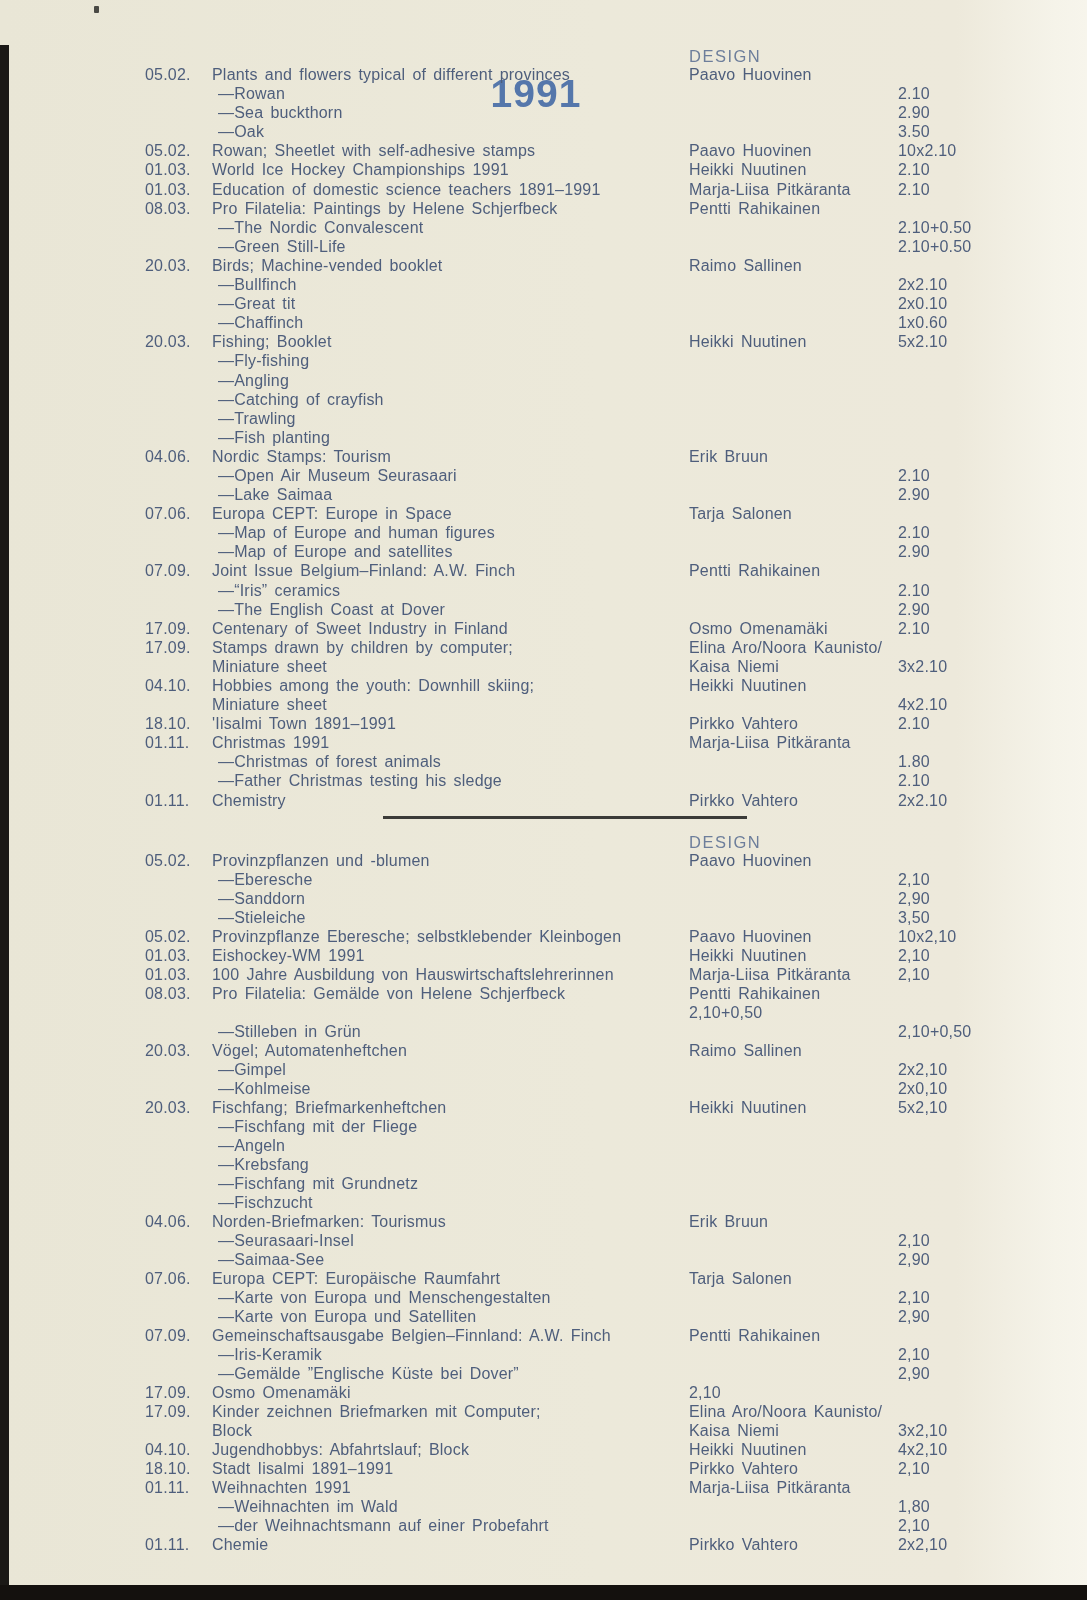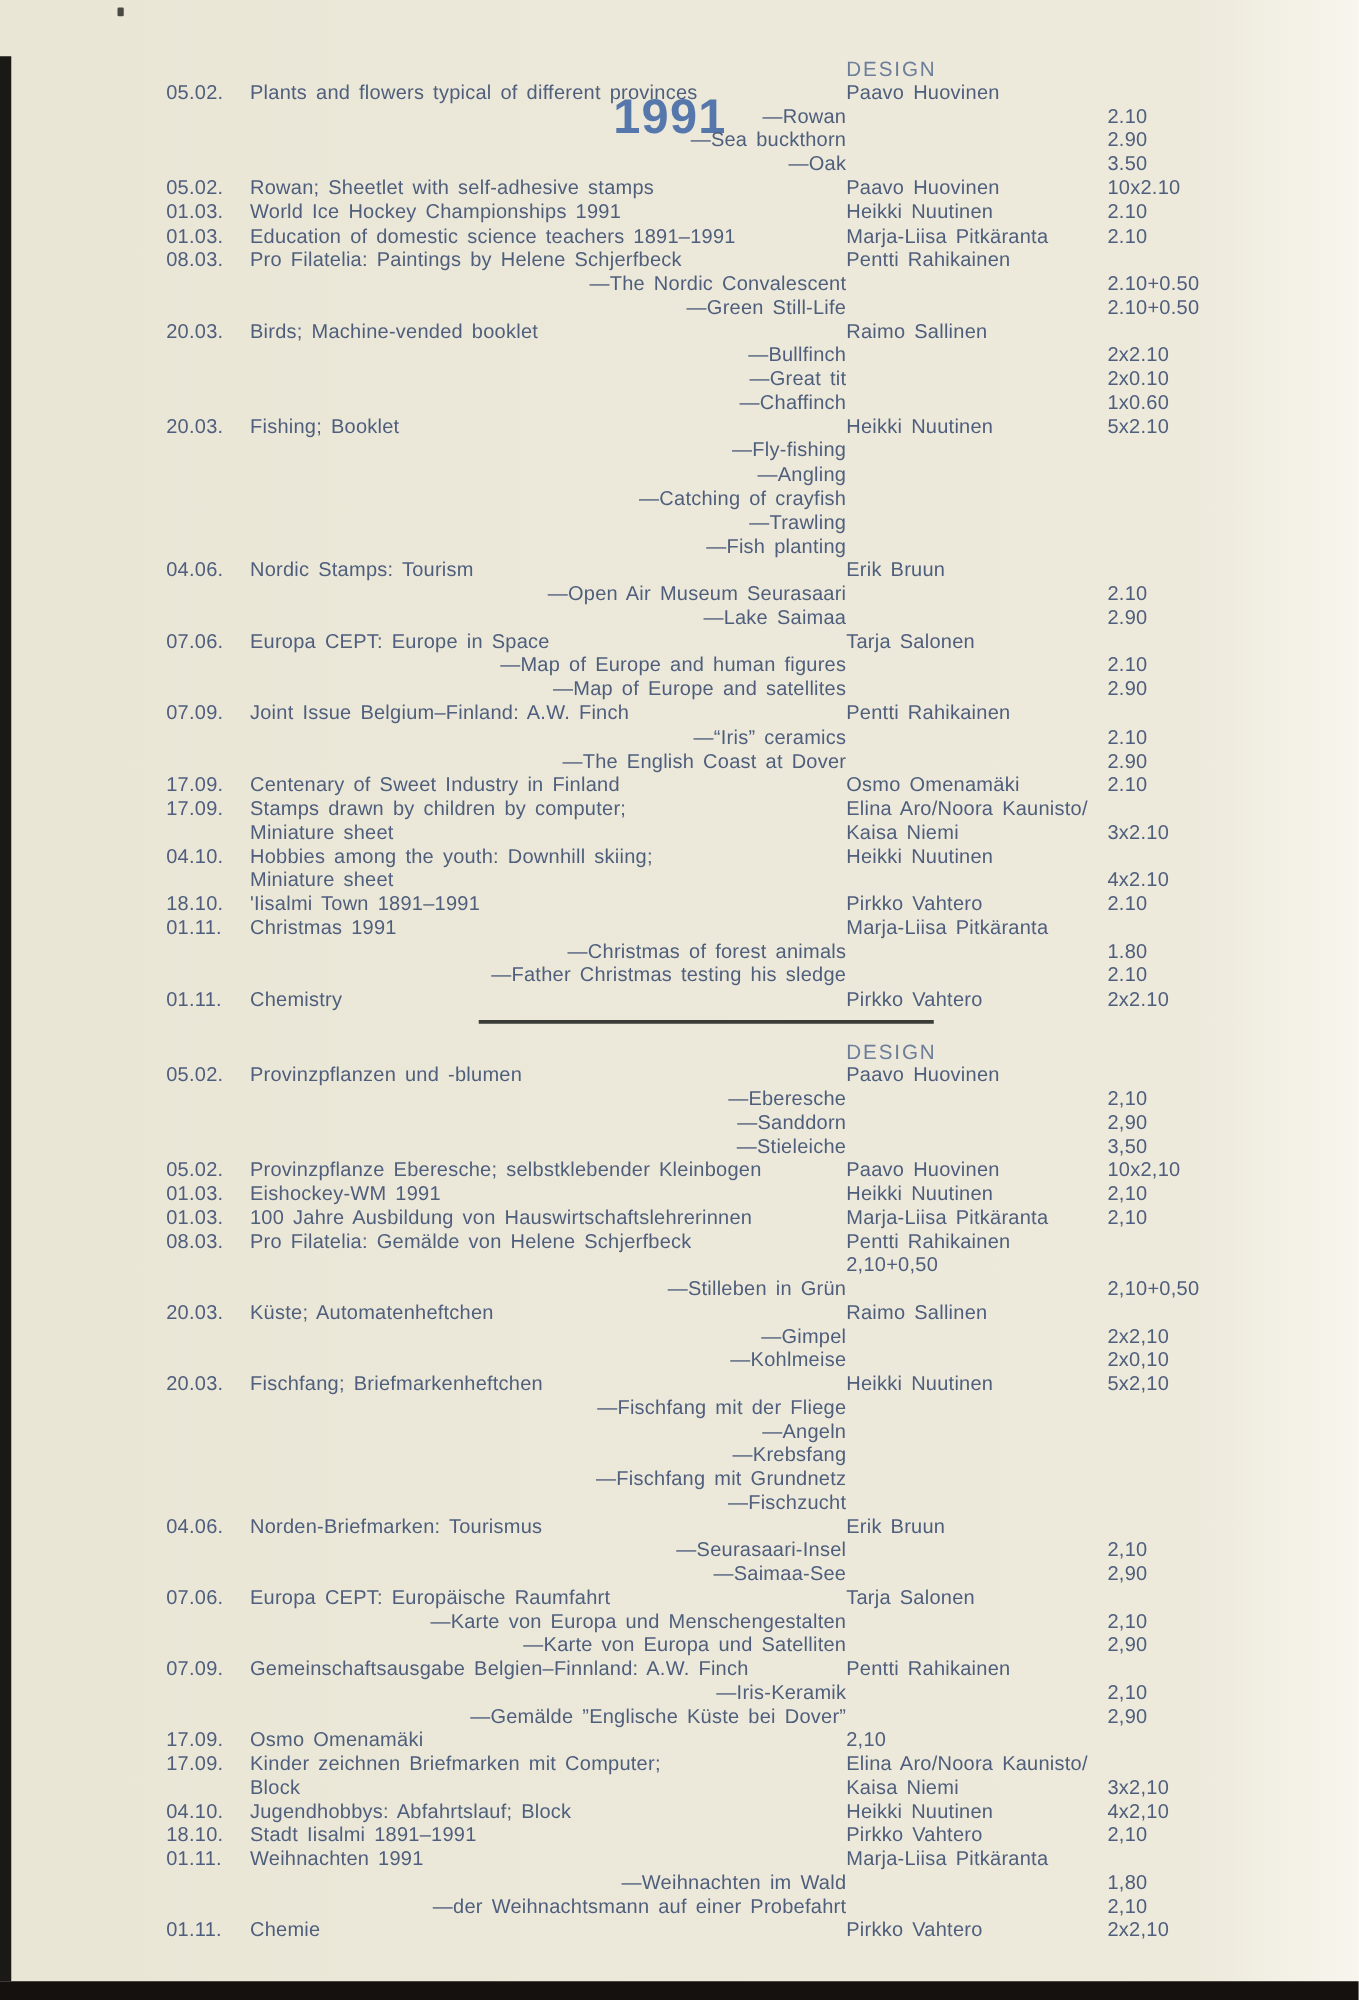--- a/index.html
+++ b/index.html
@@ -16,38 +16,38 @@
   .edge-bottom {
     position:absolute; left:0; bottom:0; width:1087px; height:15px;
     background:#14110e;
   }
   .speck { position:absolute; left:94px; top:6px; width:5px; height:7px; background:#4a4a45; border-radius:1px; }
   .title {
     position:absolute; left:386px; top:24px; width:300px;
     text-align:center; font-size:39px; font-weight:bold;
     color:#5577ab; letter-spacing:1px;margin-top:48px;
   }
-  .section { position:absolute; left:0; width:902px; }
+  .section { position:absolute; left:12px; width:902px; }
   #section-en { top:47px; }
   #section-de { top:833px; }
   .design-header {
     display:block; height:19px; padding-left:677px;
     font-size:16.5px; color:#6d7e9b; letter-spacing:1.5px; word-spacing:2px;
   }
   .line {
     display:grid; height:19.1px;
     grid-template-columns:133px 67px 477px 209px auto;
     font-size:16px; color:#4e5e7c; letter-spacing:0.2px; word-spacing:2.5px;
     white-space:nowrap;
   }
   #section-de .line { height:19px; }
   .c-pad { }
   .c-date { }
   .c-desc { }
-  .c-desc.sub { padding-left:6px;text-align:right; }
+  .c-desc.sub { padding-left:6px; }
   .c-designer { }
   .c-price { }
   .divider {
     position:absolute; left:383px; top:816px; width:364px; height:3px;
     background:#3b3b38;
   }
 </style>
 </head>
 <body>
 
@@ -455,21 +455,21 @@
     <span class="c-pad"></span>
     <span class="c-date"></span>
     <span class="c-desc sub">—Stilleben in Grün</span>
     <span class="c-designer"></span>
     <span class="c-price">2,10+0,50</span>
   </div>
 
   <div class="line">
     <span class="c-pad"></span>
     <span class="c-date">20.03.</span>
-    <span class="c-desc">Küste; Automatenheftchen</span>
+    <span class="c-desc">Vögel; Automatenheftchen</span>
     <span class="c-designer">Raimo Sallinen</span>
     <span class="c-price"></span>
   </div>
 
   <div class="line">
     <span class="c-pad"></span>
     <span class="c-date"></span>
     <span class="c-desc sub">—Gimpel</span>
     <span class="c-designer"></span>
     <span class="c-price">2x2,10</span>

